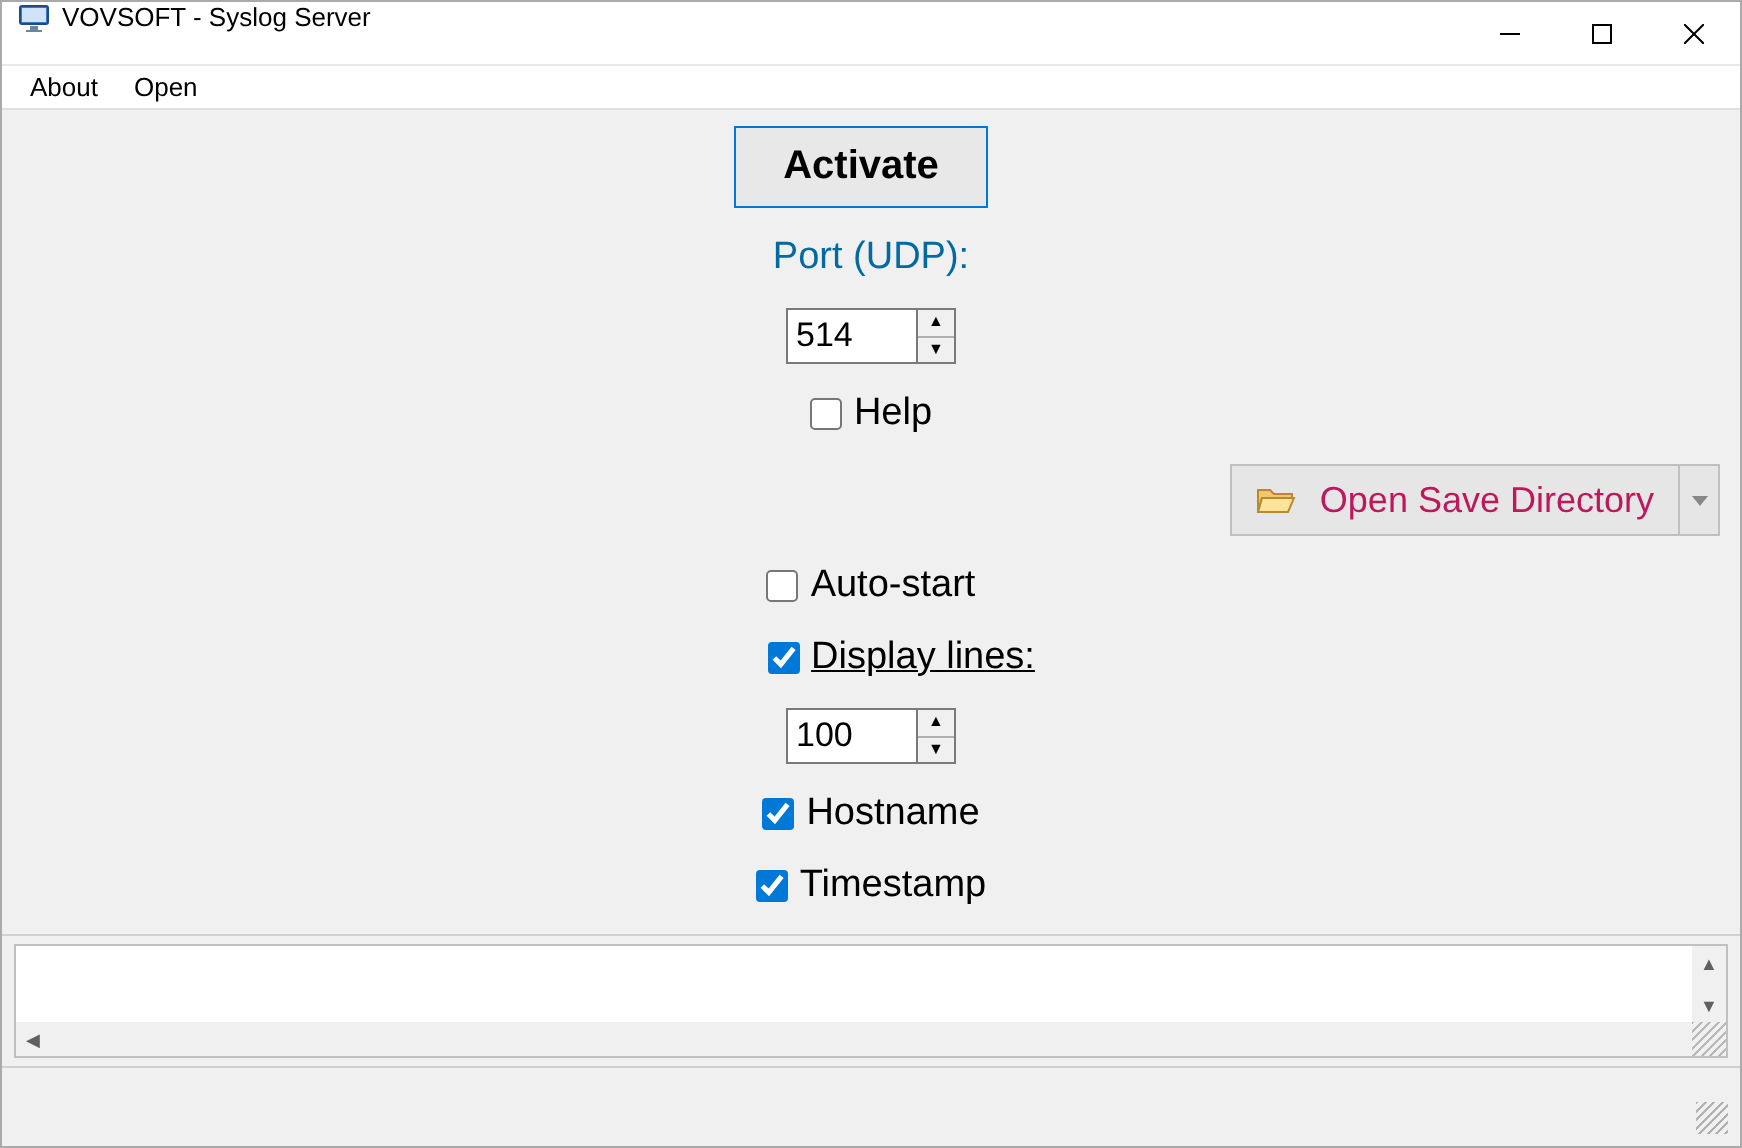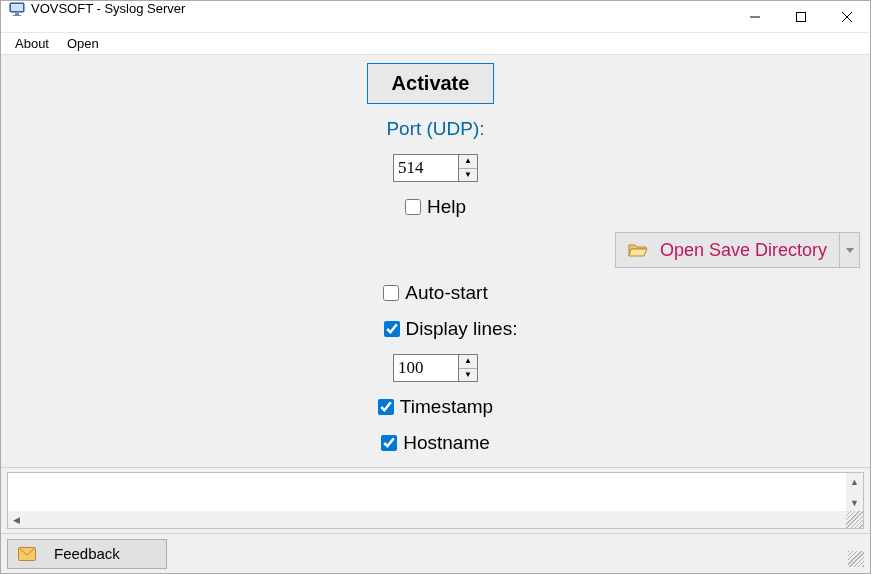--- a/index.html
+++ b/index.html
@@ -63,21 +63,21 @@
 
   .spinner {
     display: inline-flex;
     border: 1px solid #7a7a7a;
     background: #fff;
     height: 28px;
   }
   .spinner input {
     border: none; outline: none;
     width: 64px; padding: 2px 4px;
-    font-size: 17px; font-family: Liberation Serif, serif;
+    font-size: 17px; font-family: Liberation Sans, sans-serif;
   }
   .spinbtns { display: flex; flex-direction: column; border-left: 1px solid #7a7a7a; }
   .spinbtn {
     width: 18px; flex: 1;
     background: #f0f0f0;
     display: flex; align-items: center; justify-content: center;
     font-size: 8px; line-height: 1;
     border-bottom: 1px solid #b0b0b0;
   }
   .spinbtn:last-child { border-bottom: none; }
@@ -247,41 +247,41 @@
       </span>
     </span>
   </div>
 
   <div class="row">
     <label class="chk">
       <input type="checkbox" style="">
       <span>Auto-start</span>
     </label>
 
-    <label class="chk" style="margin-left:30px;">
+    <label class="chk" style="margin-left:30px;text-decoration:underline;">
       <input type="checkbox" checked="" style="">
       <span>Display lines:</span>
     </label>
 
     <span class="spinner">
       <input type="text" value="100" style="">
       <span class="spinbtns">
         <span class="spinbtn">▲</span>
         <span class="spinbtn">▼</span>
       </span>
     </span>
 
     <label class="chk">
       <input type="checkbox" checked="" style="">
-      <span>Timestamp</span>
+      <span>Hostname</span>
     </label>
 
     <label class="chk">
       <input type="checkbox" checked="" style="">
-      <span>Hostname</span>
+      <span>Timestamp</span>
     </label>
   </div>
 </div>
 
 <div class="logview-wrap">
   <div class="logview">
     <div class="vscroll">
       <div class="arrow">▲</div>
       <div class="track"></div>
       <div class="arrow">▼</div>
@@ -289,23 +289,14 @@
     <div class="hscroll">
       <div class="arrow">◀</div>
       <div class="track"></div>
       <div class="arrow">▶</div>
     </div>
     <div class="corner-grip"></div>
   </div>
 </div>
 
 <div class="statusbar">
-  <div class="status-btn">
-    <span class="folder-icon">
-      <svg width="18" height="14" viewBox="0 0 18 14">
-        <rect x="0.5" y="0.5" width="17" height="13" rx="1" fill="#f6c96b" stroke="#b88a2e"></rect>
-        <path d="M1 1 L9 8 L17 1" fill="none" stroke="#b88a2e"></path>
-      </svg>
-    </span>
-    <span>Feedback</span>
-  </div>
   <div class="status-grip"></div>
 </div>
 
 </body></html>

